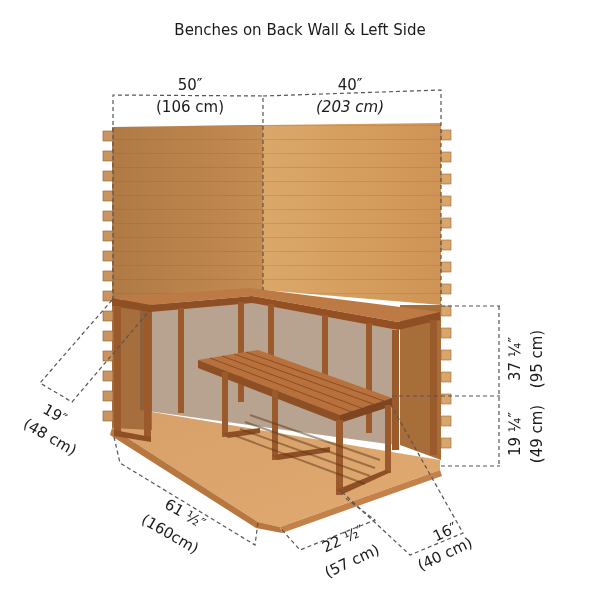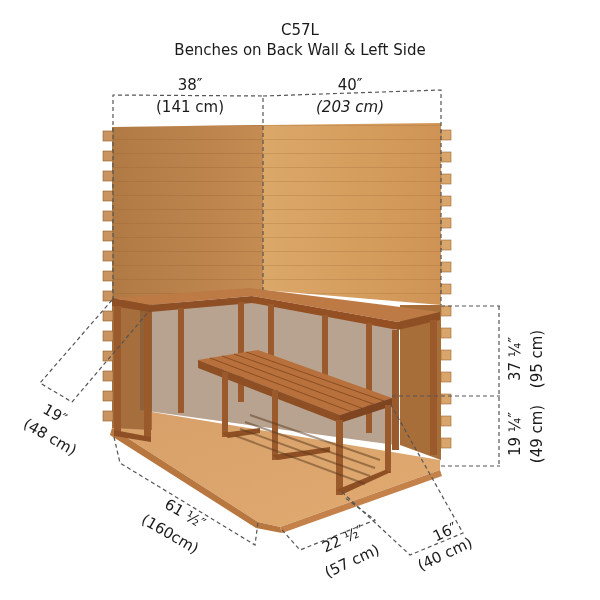--- a/index.html
+++ b/index.html
@@ -8,21 +8,20 @@
   .title-block { position: absolute; left: 0; top: 20px; width: 600px; text-align: center; }
   .title-block .model { font-size: 15px; line-height: 20px; }
   .title-block .subtitle { font-size: 15px; line-height: 20px; }
   svg.scene { position: absolute; left: 0; top: 0; }
   .dim-label { position: absolute; font-size: 15px; line-height: 18px; text-align: center; white-space: nowrap; }
 </style>
 </head>
 <body>
 
 <div class="title-block">
-  <div class="model">C57L</div>
   <div class="subtitle">Benches on Back Wall &amp; Left Side</div>
 </div>
 
 <svg class="scene" width="600" height="600" viewBox="0 0 600 600">
   <defs>
     <linearGradient id="gLeft" x1="0" y1="0" x2="1" y2="0">
       <stop offset="0" stop-color="#b07a45"></stop>
       <stop offset="1" stop-color="#c48b52"></stop>
     </linearGradient>
     <linearGradient id="gBack" x1="0" y1="0" x2="1" y2="0">
@@ -152,22 +151,22 @@
     <line x1="392" y1="396" x2="500" y2="396"></line>
     <line x1="441" y1="466" x2="500" y2="466"></line>
     <line x1="499" y1="306" x2="499" y2="466"></line>
     <polyline points="112,300 40,383 72,402 150,310"></polyline>
     <polyline points="114,437 120,463 255,545 258,522"></polyline>
     <polyline points="282,530 300,550 375,520 344,497"></polyline>
     <polyline points="342,492 410,555 463,533 391,405"></polyline>
   </g>
 </svg>
 
-<div class="dim-label" style="left:160px;top:76px;width:60px;">38″</div>
-<div class="dim-label" style="left:150px;top:98px;width:80px;">(141 cm)</div>
+<div class="dim-label" style="left:160px;top:76px;width:60px;">50″</div>
+<div class="dim-label" style="left:150px;top:98px;width:80px;">(106 cm)</div>
 <div class="dim-label" style="left:320px;top:76px;width:60px;">40″</div>
 <div class="dim-label" style="left:305px;top:98px;width:90px;font-style:italic;">(203 cm)</div>
 
 <div class="dim-label" style="left:475px;top:350px;width:80px;transform:rotate(-90deg);">37 ¼″</div>
 <div class="dim-label" style="left:492px;top:350px;width:90px;transform:rotate(-90deg);">(95 cm)</div>
 <div class="dim-label" style="left:475px;top:425px;width:80px;transform:rotate(-90deg);">19 ¼″</div>
 <div class="dim-label" style="left:492px;top:425px;width:90px;transform:rotate(-90deg);">(49 cm)</div>
 
 <div class="dim-label" style="left:30px;top:405px;width:50px;transform:rotate(30deg);">19″</div>
 <div class="dim-label" style="left:10px;top:428px;width:80px;transform:rotate(30deg);">(48 cm)</div>

